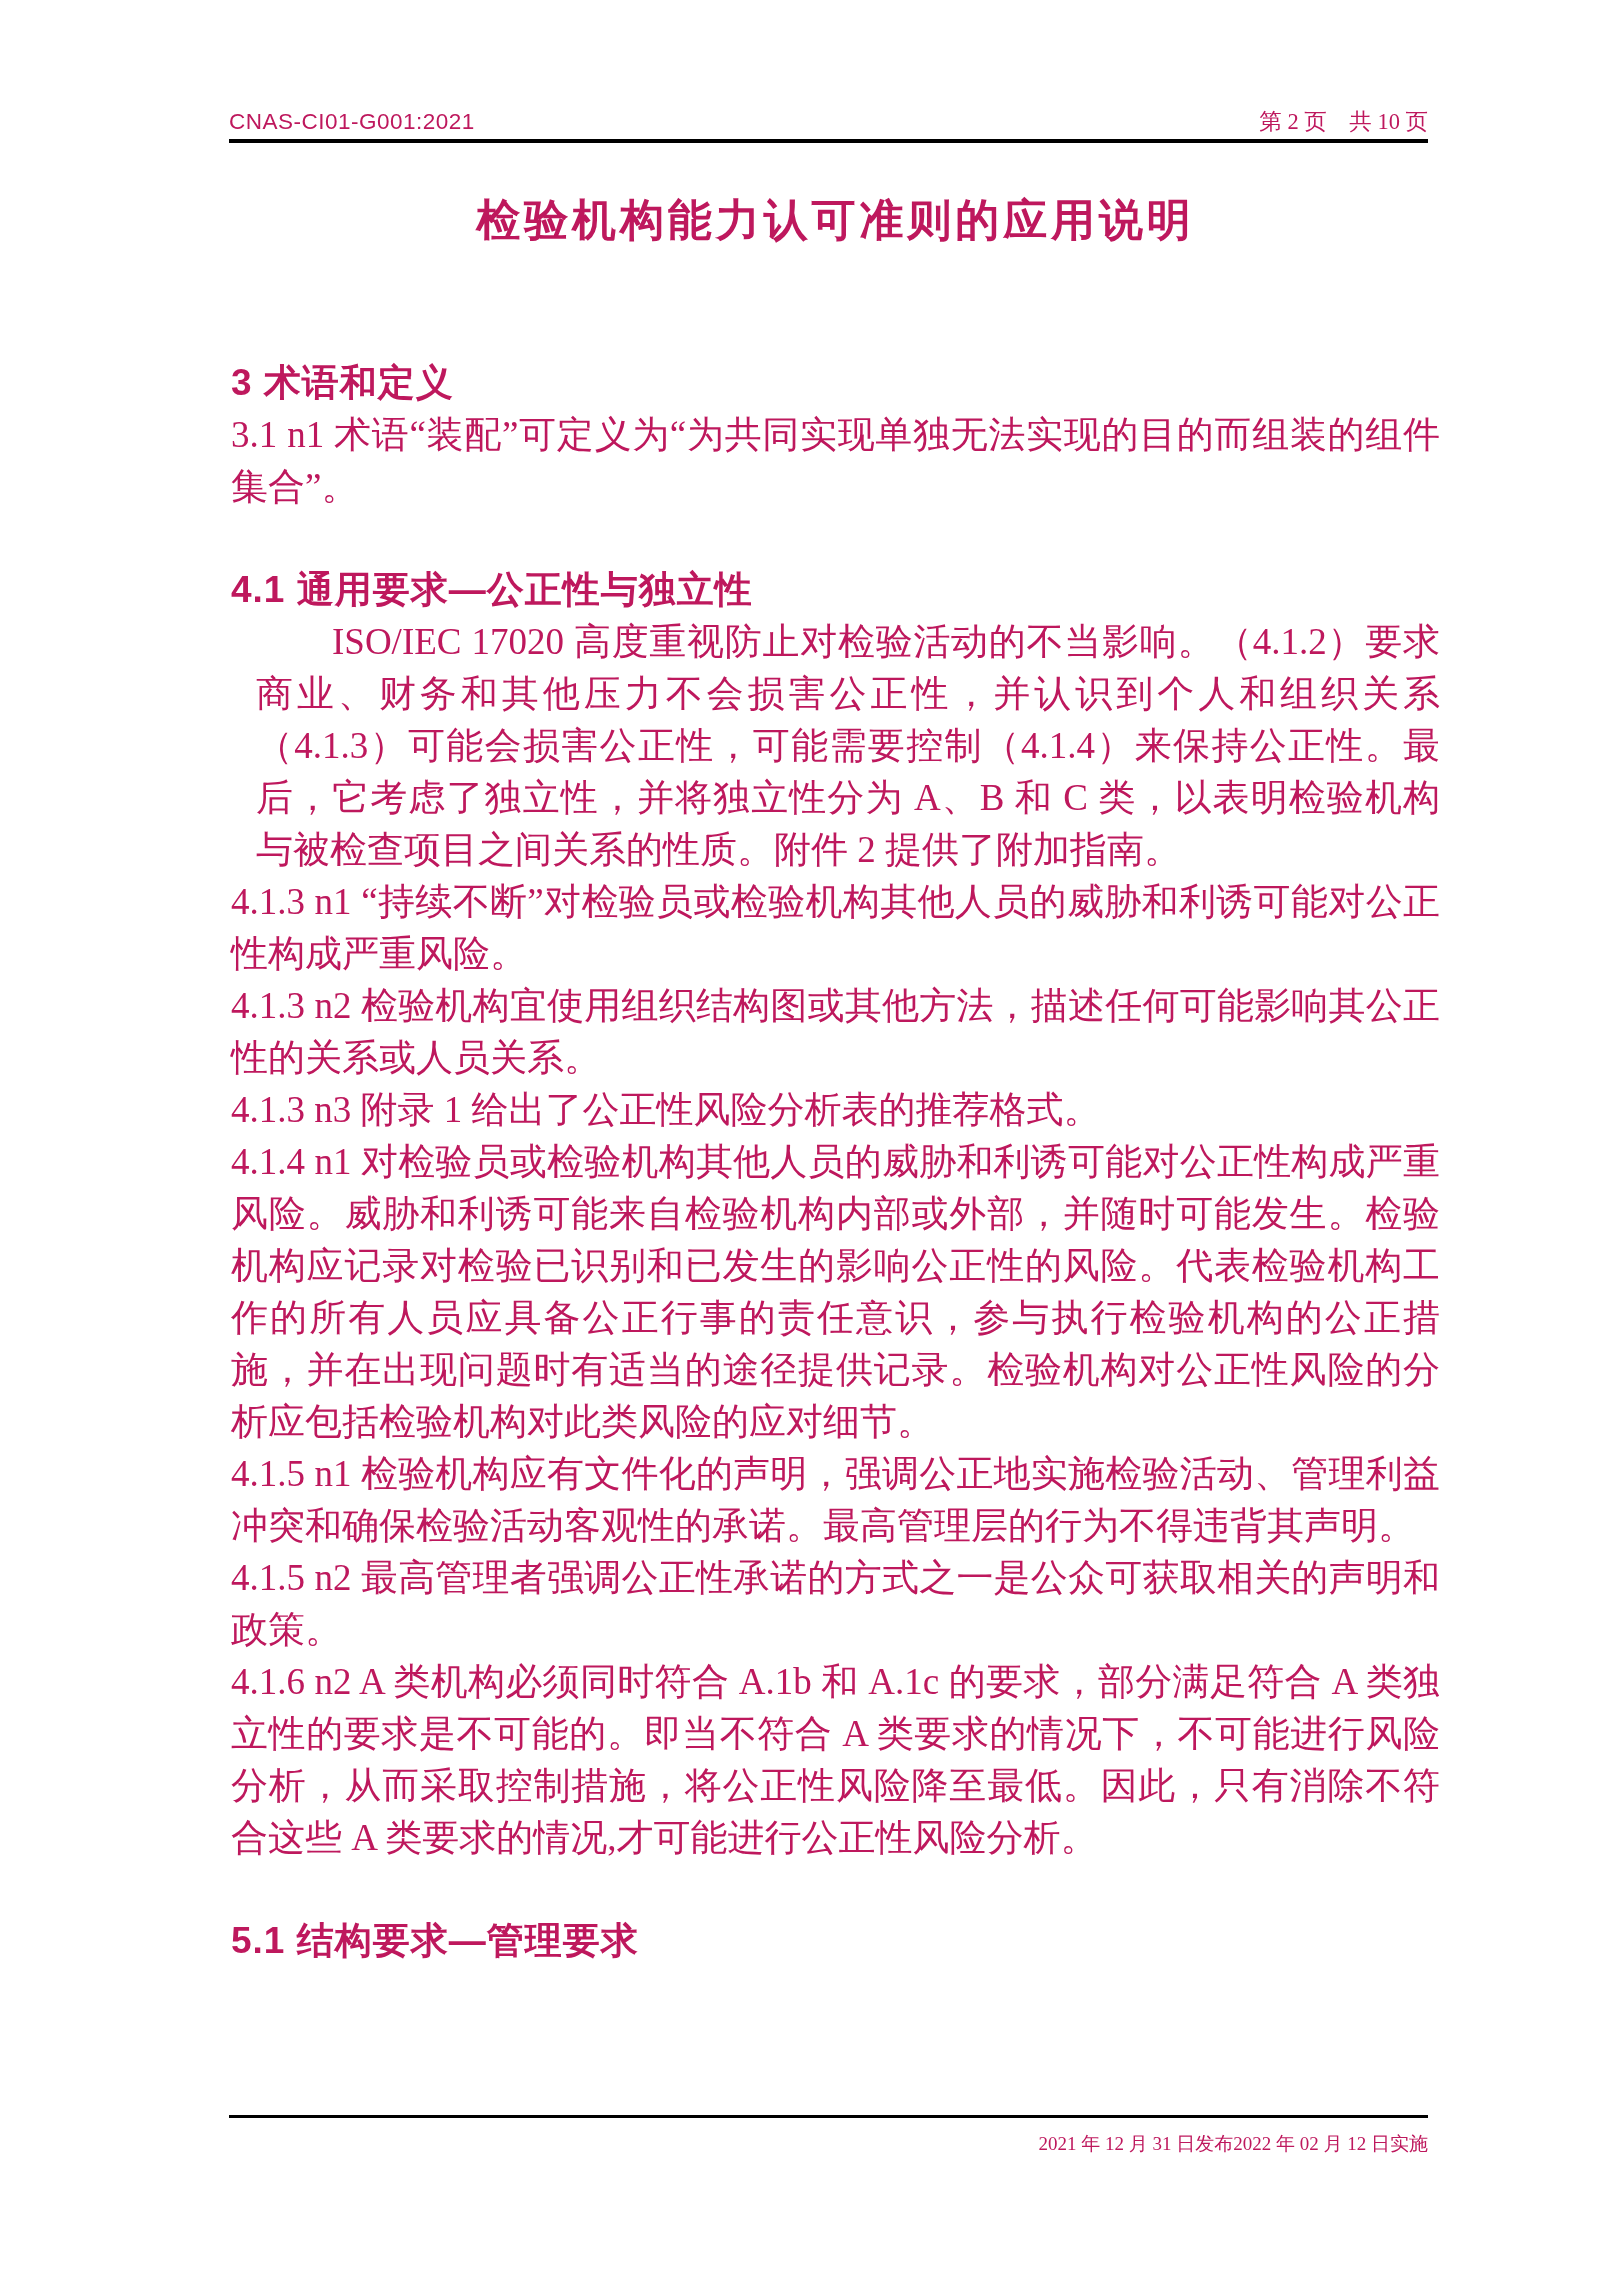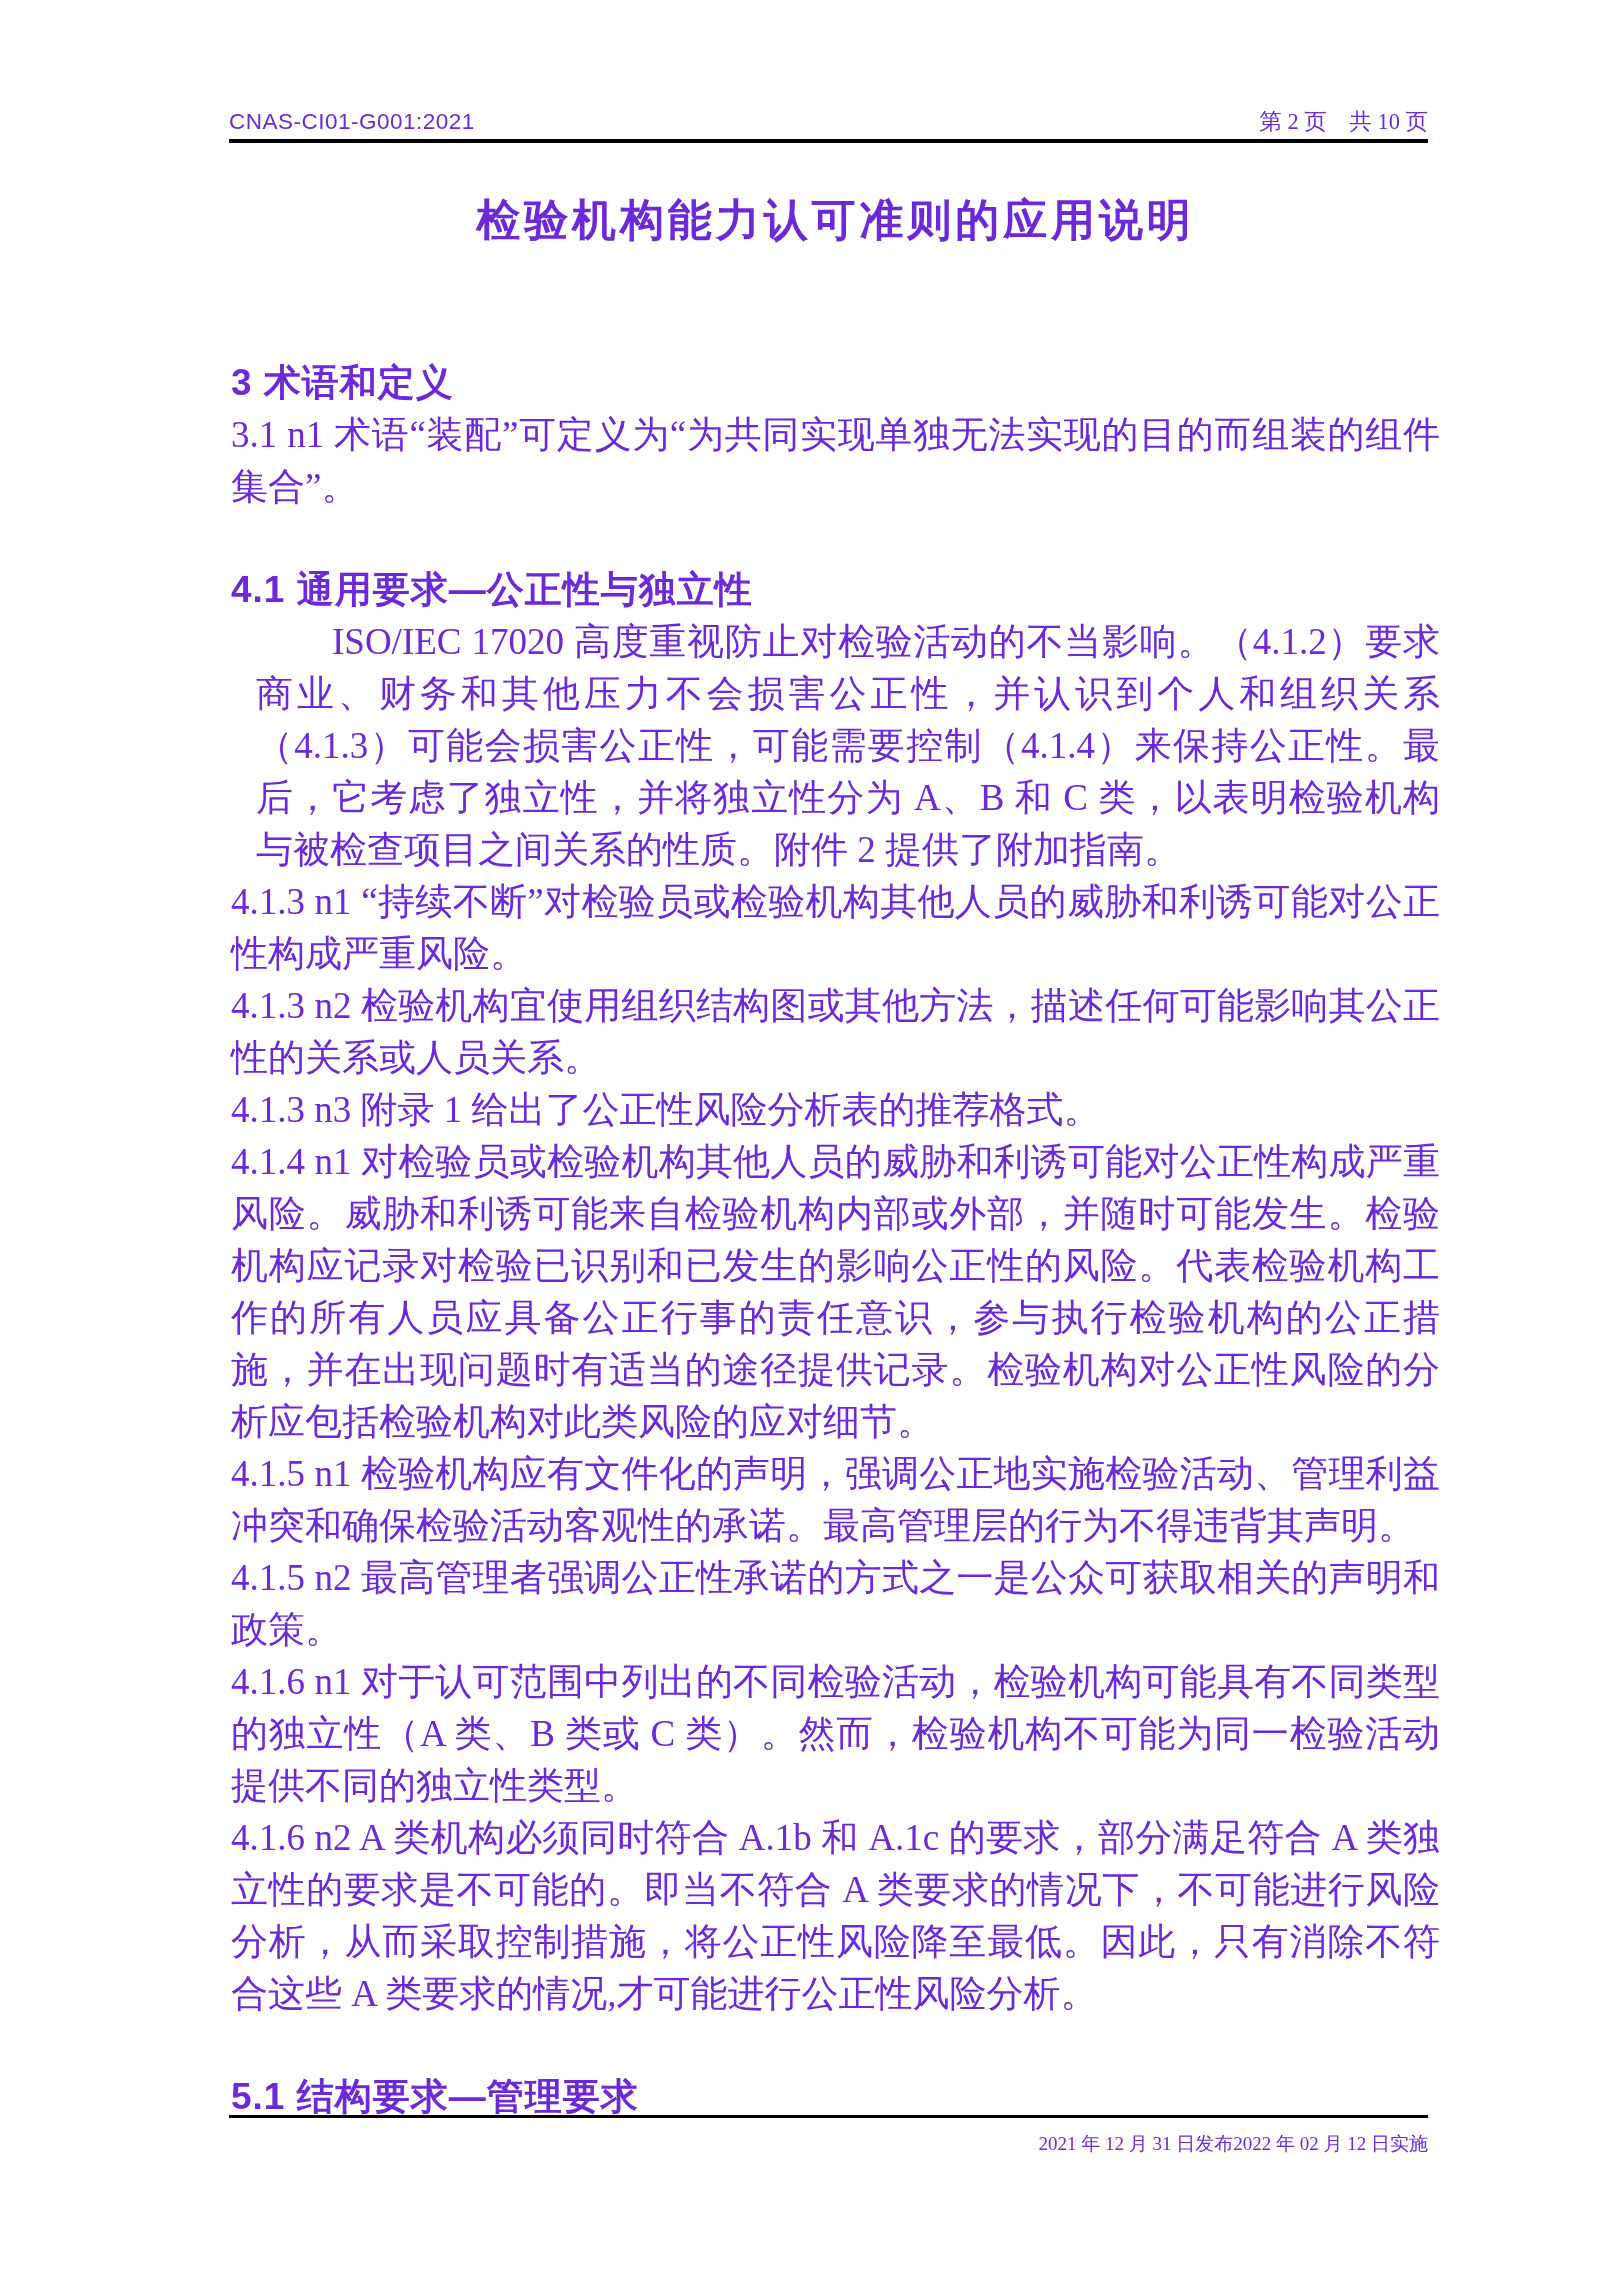--- a/index.html
+++ b/index.html
@@ -1,21 +1,21 @@
 <!DOCTYPE html>
 <html><head>
 <meta charset="utf-8">
 <style>
   html,body { margin:0; padding:0; background:#e8e8e8; }
   .page {
     position:relative;
     width:1621px; height:2293px;
     margin:0 auto;
     background:#ffffff;
-    color:#6d28d9;
+    color:#be185d;
     font-family:"Liberation Serif","DejaVu Serif",serif;
     overflow:hidden;
   }
   .header {
     position:absolute;
     left:229px; right:193px; top:108px;
     display:flex; justify-content:space-between; align-items:flex-end;
     padding-bottom:3.9px;
     border-bottom:4.9px solid #000000;
     font-size:22.5px;
@@ -87,21 +87,20 @@
     <p class="para">3.1 n1 术语“装配”可定义为“为共同实现单独无法实现的目的而组装的组件集合”。</p>
 
     <h2 class="section-heading gap-heading">4.1 通用要求—公正性与独立性</h2>
     <p class="para indent">ISO/IEC 17020 高度重视防止对检验活动的不当影响。（4.1.2）要求商业、财务和其他压力不会损害公正性，并认识到个人和组织关系（4.1.3）可能会损害公正性，可能需要控制（4.1.4）来保持公正性。最后，它考虑了独立性，并将独立性分为 A、B 和 C 类，以表明检验机构与被检查项目之间关系的性质。附件 2 提供了附加指南。</p>
     <p class="para">4.1.3 n1 “持续不断”对检验员或检验机构其他人员的威胁和利诱可能对公正性构成严重风险。</p>
     <p class="para">4.1.3 n2 检验机构宜使用组织结构图或其他方法，描述任何可能影响其公正性的关系或人员关系。</p>
     <p class="para">4.1.3 n3 附录 1 给出了公正性风险分析表的推荐格式。</p>
     <p class="para">4.1.4 n1 对检验员或检验机构其他人员的威胁和利诱可能对公正性构成严重风险。威胁和利诱可能来自检验机构内部或外部，并随时可能发生。检验机构应记录对检验已识别和已发生的影响公正性的风险。代表检验机构工作的所有人员应具备公正行事的责任意识，参与执行检验机构的公正措施，并在出现问题时有适当的途径提供记录。检验机构对公正性风险的分析应包括检验机构对此类风险的应对细节。</p>
     <p class="para">4.1.5 n1 检验机构应有文件化的声明，强调公正地实施检验活动、管理利益冲突和确保检验活动客观性的承诺。最高管理层的行为不得违背其声明。</p>
     <p class="para">4.1.5 n2 最高管理者强调公正性承诺的方式之一是公众可获取相关的声明和政策。</p>
-    <p class="para">4.1.6 n1 对于认可范围中列出的不同检验活动，检验机构可能具有不同类型的独立性（A 类、B 类或 C 类）。然而，检验机构不可能为同一检验活动提供不同的独立性类型。</p>
     <p class="para">4.1.6 n2 A 类机构必须同时符合 A.1b 和 A.1c 的要求，部分满足符合 A 类独立性的要求是不可能的。即当不符合 A 类要求的情况下，不可能进行风险分析，从而采取控制措施，将公正性风险降至最低。因此，只有消除不符合这些 A 类要求的情况,才可能进行公正性风险分析。</p>
 
     <h2 class="section-heading gap-heading">5.1 结构要求—管理要求</h2>
   </div>
 
   <div class="footer">
     <span>2021 年 12 月 31 日发布</span>
     <span>2022 年 02 月 12 日实施</span>
   </div>
 

